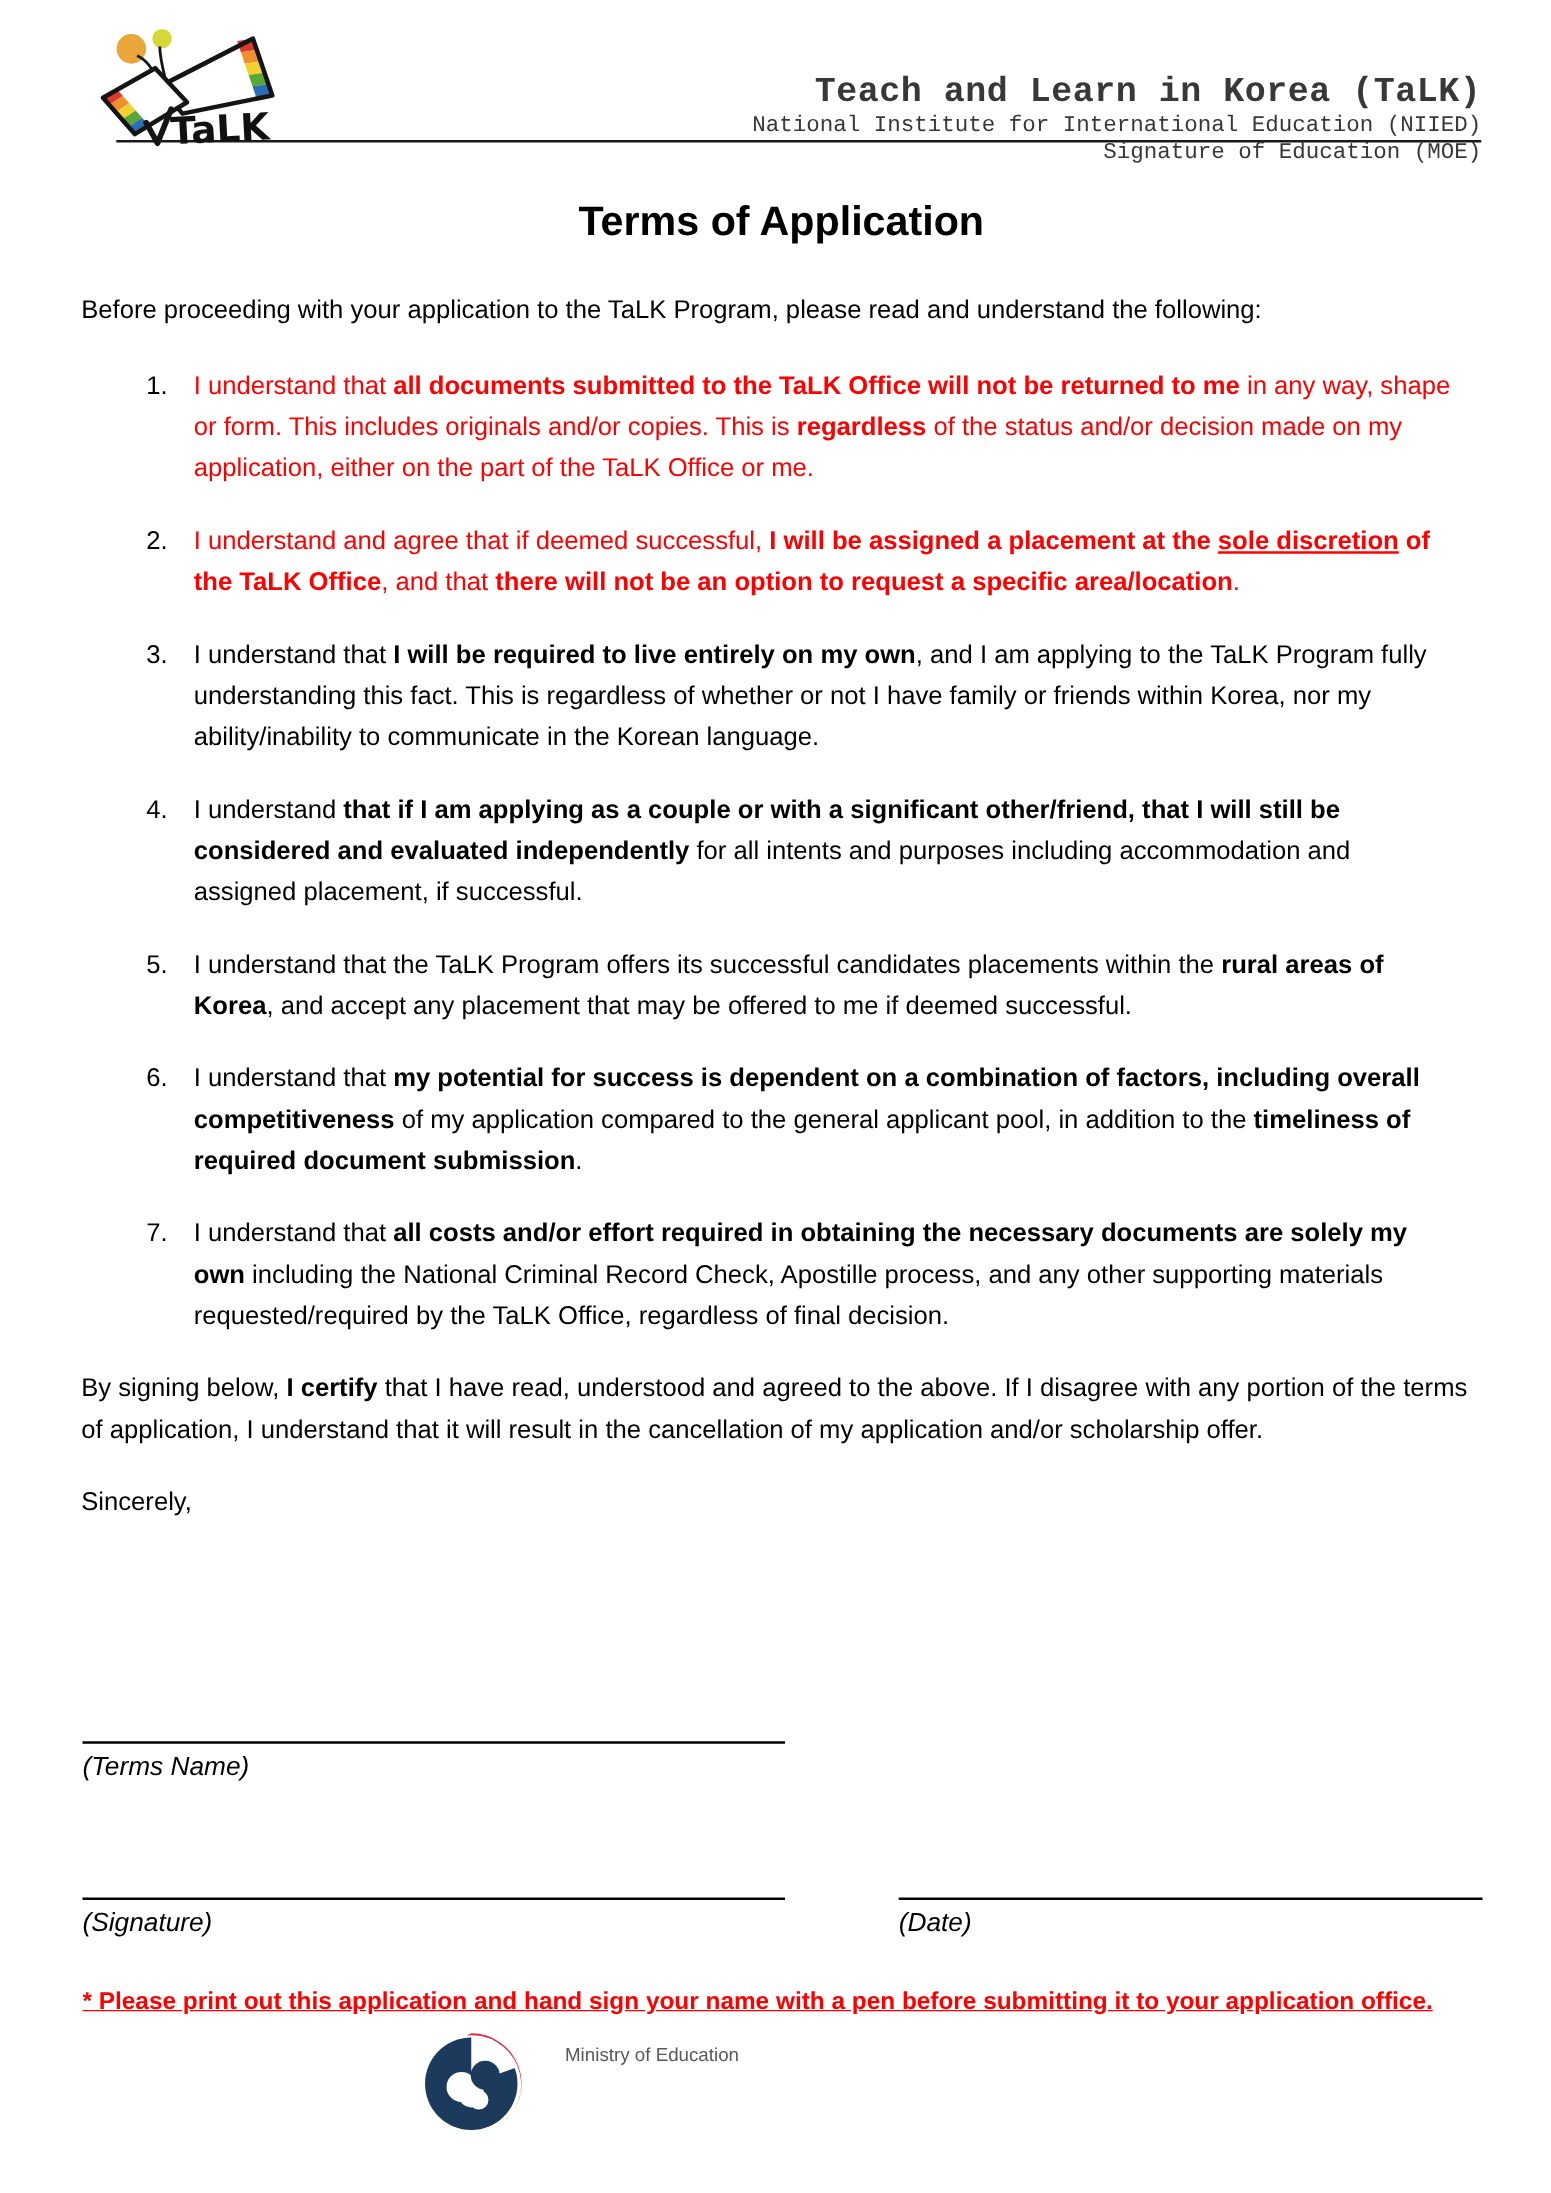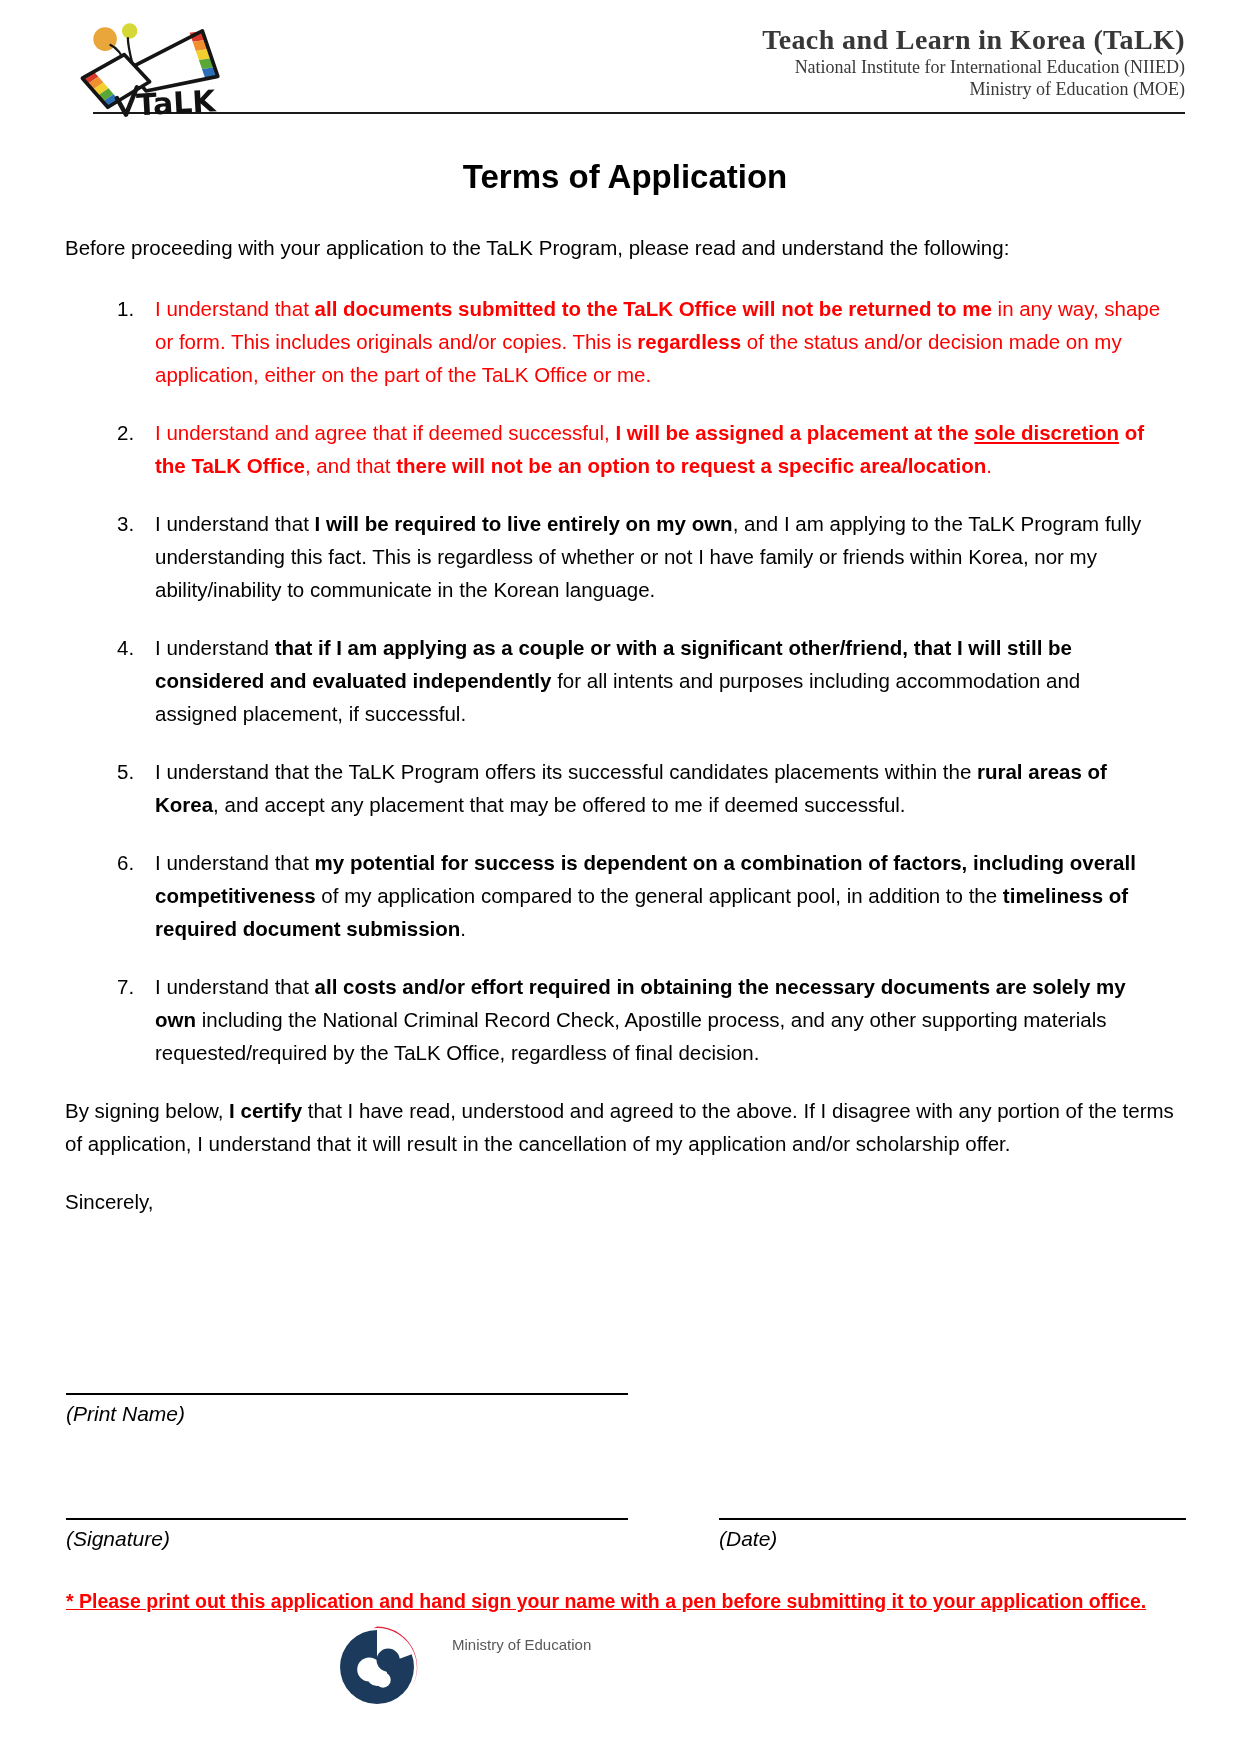--- a/index.html
+++ b/index.html
@@ -11,21 +11,21 @@
     font-family:"Liberation Sans", sans-serif;
     color:#000;
     overflow:hidden;
     padding:20px 56px 0 65px;
   }
   
   .header-row { display:flex; justify-content:space-between; align-items:flex-start; height:98px; }
   .logo-wrap { width:182px; height:100px; flex:none; }
   .logo-wrap svg { width:182px; height:100px; display:block; }
   .talk-logo text { font-family:"DejaVu Sans", sans-serif; }
-  .org-block { text-align:right; font-family:Liberation Serif, serif; color:#383838; padding-top:4px; }
+  .org-block { text-align:right; font-family:Liberation Mono, monospace; color:#383838; padding-top:4px;margin-top:35px; }
   .org-title { font-size:28px; font-weight:700; letter-spacing:.4px; }
   .org-sub { font-size:18px; margin-top:1px; }
   .header-rule { border-top:2.5px solid #1a1a1a; margin-left:28px; margin-top:-6px; }
   .address { font-family:"Liberation Serif", serif; font-size:19px; color:#222; letter-spacing:2px; line-height:31px; margin-top:4px; }
   .address .l1 { text-align:justify; text-align-last:justify; }
   
   .doc-title { text-align:center; font-size:33px; font-weight:700; margin-top:44px; }
   .intro { margin-top:40px; font-size:20.5px; }
   .terms { margin-top:32px; }
   .term-item { display:flex; margin-bottom:25px; font-size:20.5px; line-height:33px; }
@@ -77,21 +77,21 @@
         <polygon points="36.4,89.6 42,96 54,88 48.4,81.6" fill="#2d6fb7"></polygon>
         <polygon points="14,64 60,38 88,68 42,96" fill="none" stroke="#151515" stroke-width="4" stroke-linejoin="round"></polygon>
 
         <path d="M52,86 L62,104 L74,74" stroke="#151515" stroke-width="5" fill="none" stroke-linecap="round" stroke-linejoin="round"></path>
         <text x="74" y="105" font-size="33" font-weight="700" fill="#111" transform="rotate(-3 74 105)">TaLK</text>
       </svg>
     </div>
     <div class="org-block">
       <div class="org-title">Teach and Learn in Korea (TaLK)</div>
       <div class="org-sub">National Institute for International Education (NIIED)</div>
-      <div class="org-sub">Ministry of Education (MOE)</div>
+      <div class="org-sub">Signature of Education (MOE)</div>
     </div>
   </div>
 
   <div class="header-rule"></div>
 
 
   <h1 class="doc-title">Terms of Application</h1>
   <p class="intro">Before proceeding with your application to the TaLK Program, please read and understand the following:</p>
 
   <div class="terms">
@@ -122,21 +122,21 @@
       <div class="term-item">
         <div class="term-number">7.</div>
         <div class="term-text"><span>I understand that </span><span style="font-weight: 700;">all costs and/or effort required in obtaining the necessary documents are solely my own</span><span> including the National Criminal Record Check, Apostille process, and any other supporting materials requested/required by the TaLK Office, regardless of final decision.</span></div>
       </div>
     </div>
 
   <p class="closing"><span>By signing below, </span><span style="font-weight: 700;">I certify</span><span> that I have read, understood and agreed to the above. If I disagree with any portion of the terms of application, I understand that it will result in the cancellation of my application and/or scholarship offer.</span></p>
   <p class="salutation">Sincerely,</p>
 
   <div class="sig-line print-block">
-    <div class="sig-label">(Print Name)</div>
+    <div class="sig-label">(Terms Name)</div>
   </div>
   <div class="sig-line signature-block">
     <div class="sig-label">(Signature)</div>
   </div>
   <div class="sig-line date-block">
     <div class="sig-label">(Date)</div>
   </div>
 
   <div class="footnote">* Please print out this application and hand sign your name with a pen before submitting it to your application office.</div>
 

